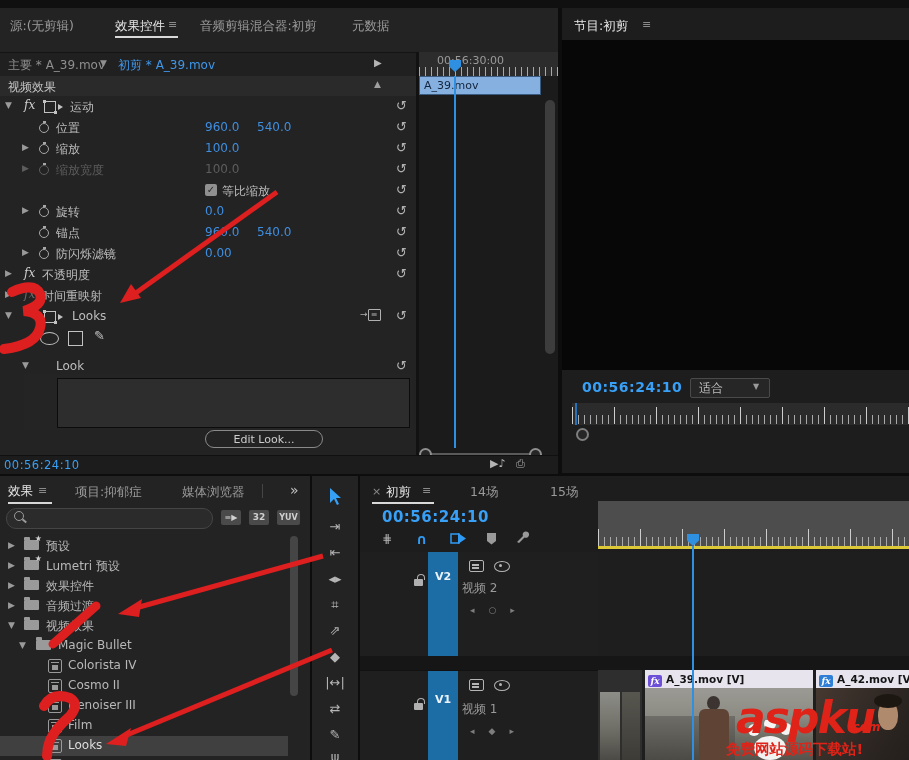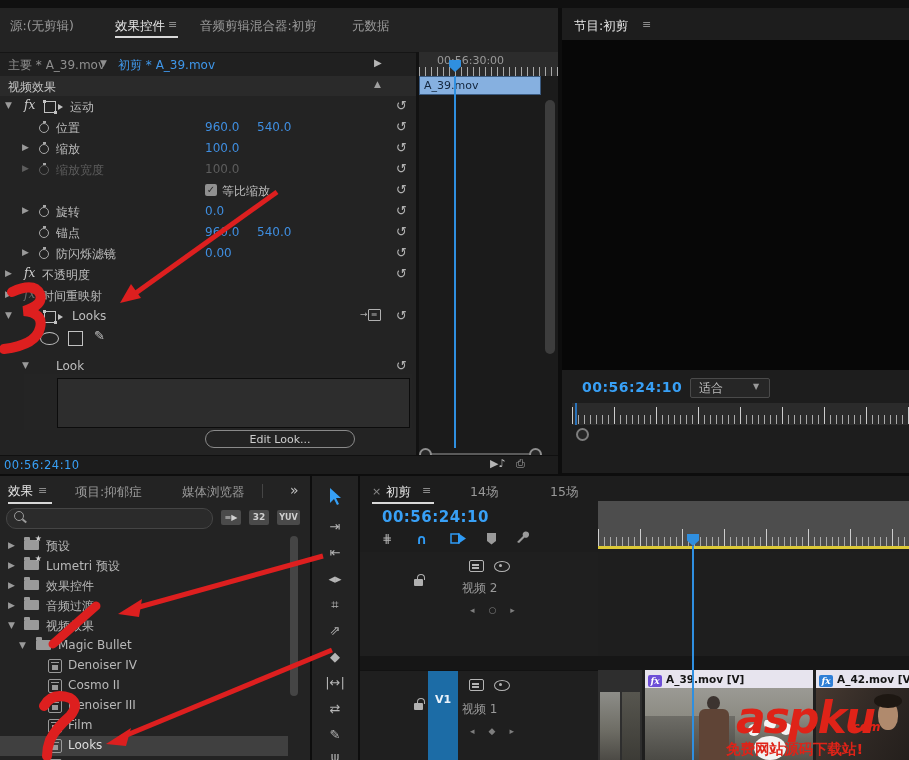--- a/index.html
+++ b/index.html
@@ -178,21 +178,21 @@
       <div class="ecrow" style="top:260px;border-bottom:none;">
         <span class="chev" style="left:22px;">▼</span>
         <span class="lbl" style="left:56px;">Look</span>
         <span class="rst">↺</span>
       </div>
 
       <div class="abs" style="left:24px;top:278px;width:388px;height:56px;background:#242424;">
         <div class="abs" style="left:33px;top:4px;width:351px;height:48px;background:#2d2d2d;border:1px solid #0c0c0c;"></div>
       </div>
 
-      <button style="position:absolute;left:205px;top:334px;width:150px;height:18px;background:transparent;border:1px solid #8a8a8a;border-radius:10px;color:#cdcdcd;font-size:11px;font-family:inherit;padding:0;">Edit Look...</button>
+      <button style="position:absolute;left:205px;top:334px;width:118px;height:18px;background:transparent;border:1px solid #8a8a8a;border-radius:10px;color:#cdcdcd;font-size:11px;font-family:inherit;padding:0;">Edit Look...</button>
 
       <div class="ecrow" style="top:355px;border-bottom:none;">
         <span class="chev" style="left:22px;">▶</span>
         <span class="sw" style="left:39px;"></span>
         <span class="lbl" style="left:56px;">Strength</span>
         <span class="val" style="left:205px;">100.0 %</span>
         <span class="rst">↺</span>
       </div>
     </div>
 
@@ -287,21 +287,21 @@
           <span class="folder" style="left:24px"></span>
           <span class="abs" style="left:46px;top:2px;">视频效果</span>
         </div>
       <div class="treerow" style="top:102px;">
           <span class="tchev" style="left:19px">▼</span>
           <span class="folder" style="left:36px"></span>
           <span class="abs" style="left:58px;top:2px;">Magic Bullet</span>
         </div>
       <div class="treerow" style="top:122px;">
           <span class="fxitem" style="left:48px"></span>
-          <span class="abs" style="left:68px;top:2px;">Denoiser IV</span>
+          <span class="abs" style="left:68px;top:2px;">Colorista IV</span>
         </div>
       <div class="treerow" style="top:142px;">
           <span class="fxitem" style="left:48px"></span>
           <span class="abs" style="left:68px;top:2px;">Cosmo II</span>
         </div>
       <div class="treerow" style="top:162px;">
           <span class="fxitem" style="left:48px"></span>
           <span class="abs" style="left:68px;top:2px;">Denoiser III</span>
         </div>
       <div class="treerow" style="top:182px;">
@@ -363,20 +363,21 @@
     <span class="abs" style="left:155px;top:55px;">
       <svg width="14" height="14">
           <path d="M2 11 L8 5 a3.2 3.2 0 1 1 1.5 1.5 L4 12 z" fill="#9a9a9a"></path>
         </svg>
     </span>
 
     <div class="abs" style="left:0;top:76px;width:238px;height:208px;background:#1f1f1f;">
 
       <div class="abs" style="left:0;top:0;width:238px;height:104px;border-bottom:1px solid #121212;">
         <span class="lock" style="left:54px;top:27px;"></span>
+        <div class="abs" style="left:68px;top:0;width:30px;height:104px;background:#1c6ca6;color:#eaf2fa;font-size:11px;font-weight:bold;text-align:center;line-height:50px;">V2</div>
         <span class="synclock" style="left:109px;top:8px;"></span>
         <span class="eye" style="left:134px;top:9px;"></span>
         <span class="abs" style="left:102px;top:28px;color:#9a9a9a;">视频 2</span>
         <span class="abs kfnav" style="left:110px;top:53px;">◂○▸</span>
       </div>
 
       <div class="abs" style="left:0;top:118px;width:238px;height:90px;border-top:1px solid #121212;">
         <span class="lock" style="left:54px;top:32px;"></span>
         <div class="abs" style="left:68px;top:0;width:30px;height:90px;background:#1c6ca6;color:#eaf2fa;font-size:11px;font-weight:bold;text-align:center;line-height:58px;">V1</div>
         <span class="synclock" style="left:109px;top:8px;"></span>

